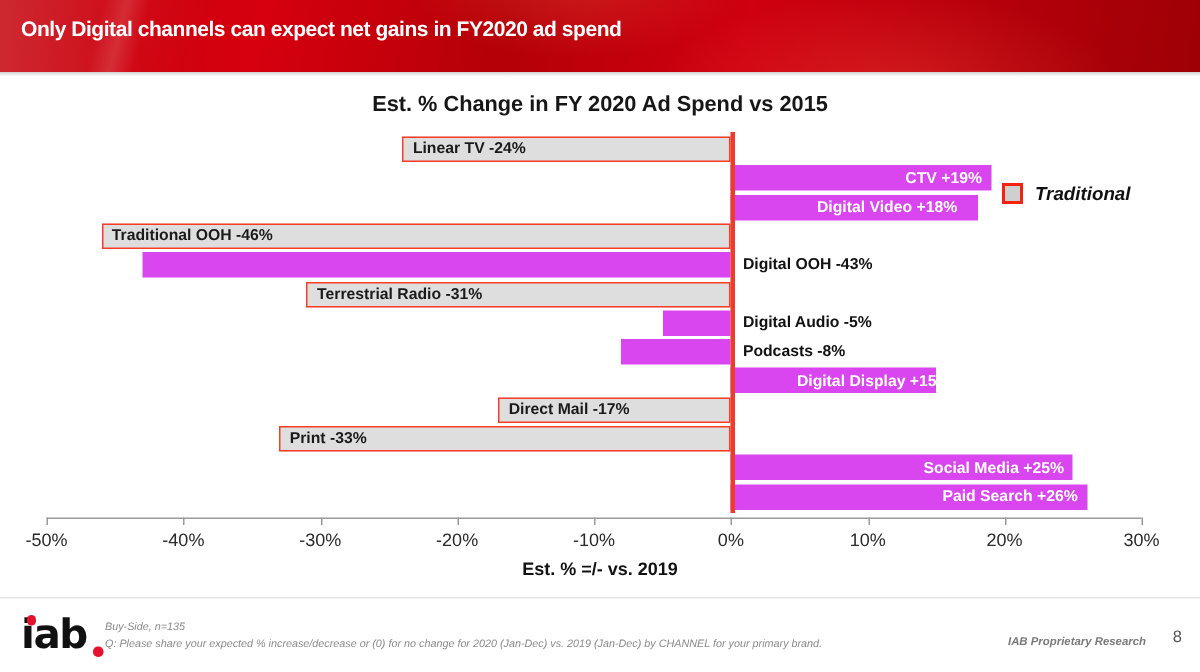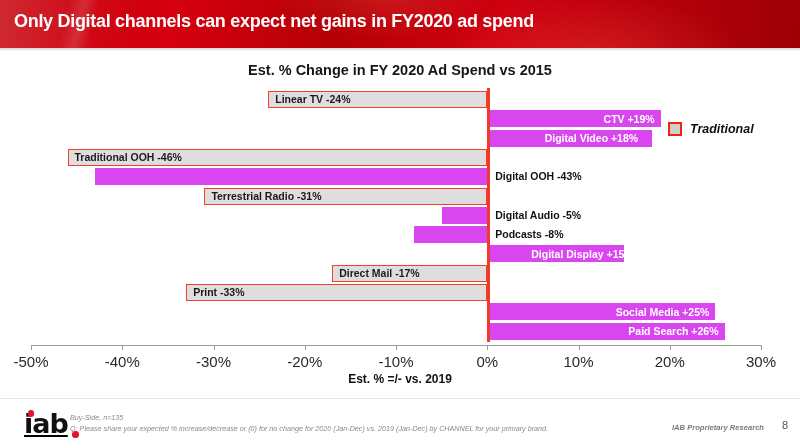--- a/index.html
+++ b/index.html
@@ -29,21 +29,21 @@
     position: absolute;
     left: 8%; top: -40%;
     width: 30px; height: 180%;
     background: linear-gradient(90deg, rgba(255,255,255,0.0), rgba(255,255,255,0.13), rgba(255,255,255,0.0));
     transform: rotate(14deg);
   }
   .header-title {
     position: absolute;
     left: 14px; top: 11px;
     color: #ffffff;
-    font-size: 18px;
+    font-size: 14px;
     font-weight: bold;
     letter-spacing: -0.3px;
     white-space: nowrap;
     z-index: 2;
   }
   .header-shadow {
     position: absolute;
     left: 0; top: 48px;
     width: 800px; height: 3px;
     background: linear-gradient(180deg, rgba(0,0,0,0.18), rgba(0,0,0,0));
@@ -158,21 +158,21 @@
   }
   .tick {
     position: absolute;
     top: 345px;
     width: 1px; height: 5px;
     background: #9a9a9a;
   }
   .tick-label {
     position: absolute;
     top: 353px;
-    font-size: 15px;
+    font-size: 12px;
     color: #2a2a2a;
     transform: translateX(-50%);
     white-space: nowrap;
   }
   .axis-title {
     position: absolute;
     left: 0; top: 372px;
     width: 800px;
     text-align: center;
     font-size: 12px;
@@ -182,22 +182,22 @@
 
   
   .footer-rule {
     position: absolute;
     left: 0; top: 398px;
     width: 800px; height: 1px;
     background: #e6e6e6;
   }
   .logo {
     position: absolute;
-    left: 24px; top: 409px;
-    width: 120px; height: 32px; text-decoration: underline;
+    left: 14px; top: 409px;
+    width: 120px; height: 32px;
   }
   .logo-text {
     font-family: "DejaVu Sans", sans-serif;
     font-size: 27px;
     font-weight: bold;
     color: #111111;
     letter-spacing: -1px;
     line-height: 30px;
   }
   .logo-dot-i {

